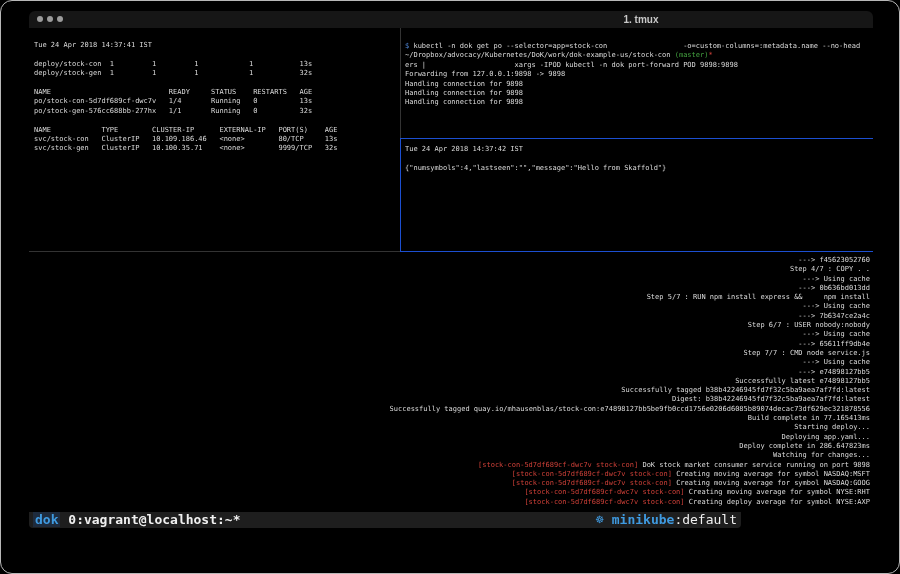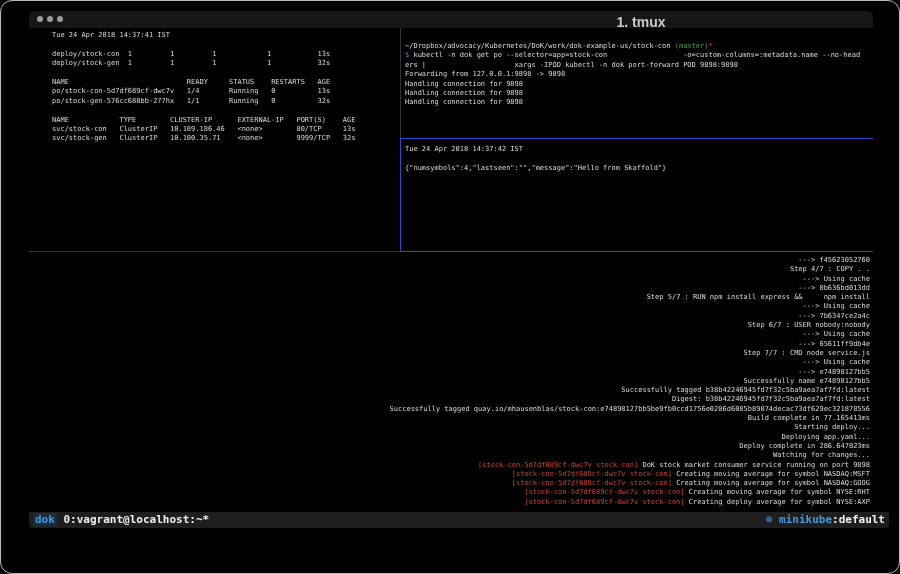--- a/index.html
+++ b/index.html
@@ -15,74 +15,74 @@
   .titlebar{
     position:absolute;left:0;top:0;width:844px;height:17px;
     background:#161616;border-radius:6px 6px 0 0;
     border-bottom:1px solid #000;
   }
   .dots{position:absolute;left:8px;top:5px;display:flex;gap:4px;}
   .dot{width:6px;height:6px;border-radius:50%;background:#9c9c9c;}
   .wtitle{
     position:absolute;left:612px;top:3px;transform:translateX(-50%);
     color:#c9c9c9;font-family:"Liberation Sans",sans-serif;
-    font-size:14px;font-weight:bold;white-space:nowrap;
+    font-size:10px;font-weight:bold;white-space:nowrap;
   }
   .pane{position:absolute;color:#dcdcdc;font-size:7px;}
   .tline{white-space:pre;height:9.4px;line-height:9.4px;}
   .pane-bottom .tline{height:9.3px;line-height:9.3px;}
   .c-green{color:#44a340;}
   .c-red{color:#cf4038;}
   .c-blue{color:#4f87d8;}
   .divider{position:absolute;}
   .statusbar{
-    position:absolute;left:0;bottom:0;width:860px;height:16px;
-    background:#1e1e1e;font-size:11px;line-height:16px;
+    position:absolute;left:0;bottom:0;width:712px;height:16px;
+    background:#1e1e1e;font-size:13px;line-height:16px;
     border-radius:0 0 4px 4px;white-space:pre;
   }
   .sb-left{position:absolute;left:4px;top:0;}
   .sb-right{position:absolute;right:4px;top:0;}
   .sb-session{color:#3f9ae0;font-weight:bold;background:rgba(32,70,120,.35);padding:0 2px;}
   .sb-window{color:#f0f0f0;font-weight:bold;}
   .sb-kube-icon,.sb-context{color:#3f9ae0;font-weight:bold;}
-  .sb-namespace{color:#f0f0f0;font-weight:bold;}
+  .sb-namespace{color:#f0f0f0;font-weight:normal;}
 </style>
 </head>
 <body>
 
 <div class="canvas">
   <div class="window">
 
     <div class="titlebar">
       <div class="dots">
         <div class="dot"></div>
         <div class="dot"></div>
         <div class="dot"></div>
       </div>
       <div class="wtitle">1. tmux</div>
     </div>
 
-    <div class="pane" style="left:5px;top:20px;width:360px;margin-left:18px;">
+    <div class="pane" style="left:5px;top:30px;width:360px;">
         <div class="tline"><span>Tue 24 Apr 2018 14:37:41 IST</span></div>
         <div class="tline">&nbsp;</div>
         <div class="tline"><span>deploy/stock-con  1         1         1            1           13s</span></div>
         <div class="tline"><span>deploy/stock-gen  1         1         1            1           32s</span></div>
         <div class="tline">&nbsp;</div>
         <div class="tline"><span>NAME                            READY     STATUS    RESTARTS   AGE</span></div>
         <div class="tline"><span>po/stock-con-5d7df689cf-dwc7v   1/4       Running   0          13s</span></div>
         <div class="tline"><span>po/stock-gen-576cc688bb-277hx   1/1       Running   0          32s</span></div>
         <div class="tline">&nbsp;</div>
         <div class="tline"><span>NAME            TYPE        CLUSTER-IP      EXTERNAL-IP   PORT(S)    AGE</span></div>
         <div class="tline"><span>svc/stock-con   ClusterIP   10.109.186.46   &lt;none&gt;        80/TCP     13s</span></div>
         <div class="tline"><span>svc/stock-gen   ClusterIP   10.100.35.71    &lt;none&gt;        9999/TCP   32s</span></div>
       </div>
 
     <div class="pane" style="left:376px;top:31px;width:464px;">
+        <div class="tline"><span class="c-blue">$</span><span> kubectl -n dok get po --selector=app=stock-con                  -o=custom-columns=:metadata.name --no-head</span></div>
         <div class="tline"><span>~/Dropbox/advocacy/Kubernetes/DoK/work/dok-example-us/stock-con </span><span class="c-green">(master)</span><span class="c-red">*</span></div>
-        <div class="tline"><span class="c-blue">$</span><span> kubectl -n dok get po --selector=app=stock-con                  -o=custom-columns=:metadata.name --no-head</span></div>
         <div class="tline"><span>ers |                     xargs -IPOD kubectl -n dok port-forward POD 9898:9898</span></div>
         <div class="tline"><span>Forwarding from 127.0.0.1:9898 -&gt; 9898</span></div>
         <div class="tline"><span>Handling connection for 9898</span></div>
         <div class="tline"><span>Handling connection for 9898</span></div>
         <div class="tline"><span>Handling connection for 9898</span></div>
       </div>
 
     <div class="pane" style="left:376px;top:134px;width:464px;">
         <div class="tline"><span>Tue 24 Apr 2018 14:37:42 IST</span></div>
         <div class="tline">&nbsp;</div>
@@ -96,21 +96,21 @@
         <div class="tline"><span> ---&gt; 0b636bd013dd</span></div>
         <div class="tline"><span>Step 5/7 : RUN npm install express &amp;&amp;     npm install</span></div>
         <div class="tline"><span> ---&gt; Using cache</span></div>
         <div class="tline"><span> ---&gt; 7b6347ce2a4c</span></div>
         <div class="tline"><span>Step 6/7 : USER nobody:nobody</span></div>
         <div class="tline"><span> ---&gt; Using cache</span></div>
         <div class="tline"><span> ---&gt; 65611ff9db4e</span></div>
         <div class="tline"><span>Step 7/7 : CMD node service.js</span></div>
         <div class="tline"><span> ---&gt; Using cache</span></div>
         <div class="tline"><span> ---&gt; e74898127bb5</span></div>
-        <div class="tline"><span>Successfully name e74898127bb5</span></div>
+        <div class="tline"><span>Successfully latest e74898127bb5</span></div>
         <div class="tline"><span>Successfully tagged b38b42246945fd7f32c5ba9aea7af7fd:latest</span></div>
         <div class="tline"><span>Digest: b38b42246945fd7f32c5ba9aea7af7fd:latest</span></div>
         <div class="tline"><span>Successfully tagged quay.io/mhausenblas/stock-con:e74898127bb5be9fb0ccd1756e0206d6085b89074decac73df629ec321878556</span></div>
         <div class="tline"><span>Build complete in 77.165413ms</span></div>
         <div class="tline"><span>Starting deploy...</span></div>
         <div class="tline"><span>Deploying app.yaml...</span></div>
         <div class="tline"><span>Deploy complete in 286.647823ms</span></div>
         <div class="tline"><span>Watching for changes...</span></div>
         <div class="tline"><span class="c-red">[stock-con-5d7df689cf-dwc7v stock-con]</span><span> DoK stock market consumer service running on port 9898</span></div>
         <div class="tline"><span class="c-red">[stock-con-5d7df689cf-dwc7v stock-con]</span><span> Creating moving average for symbol NASDAQ:MSFT</span></div>

